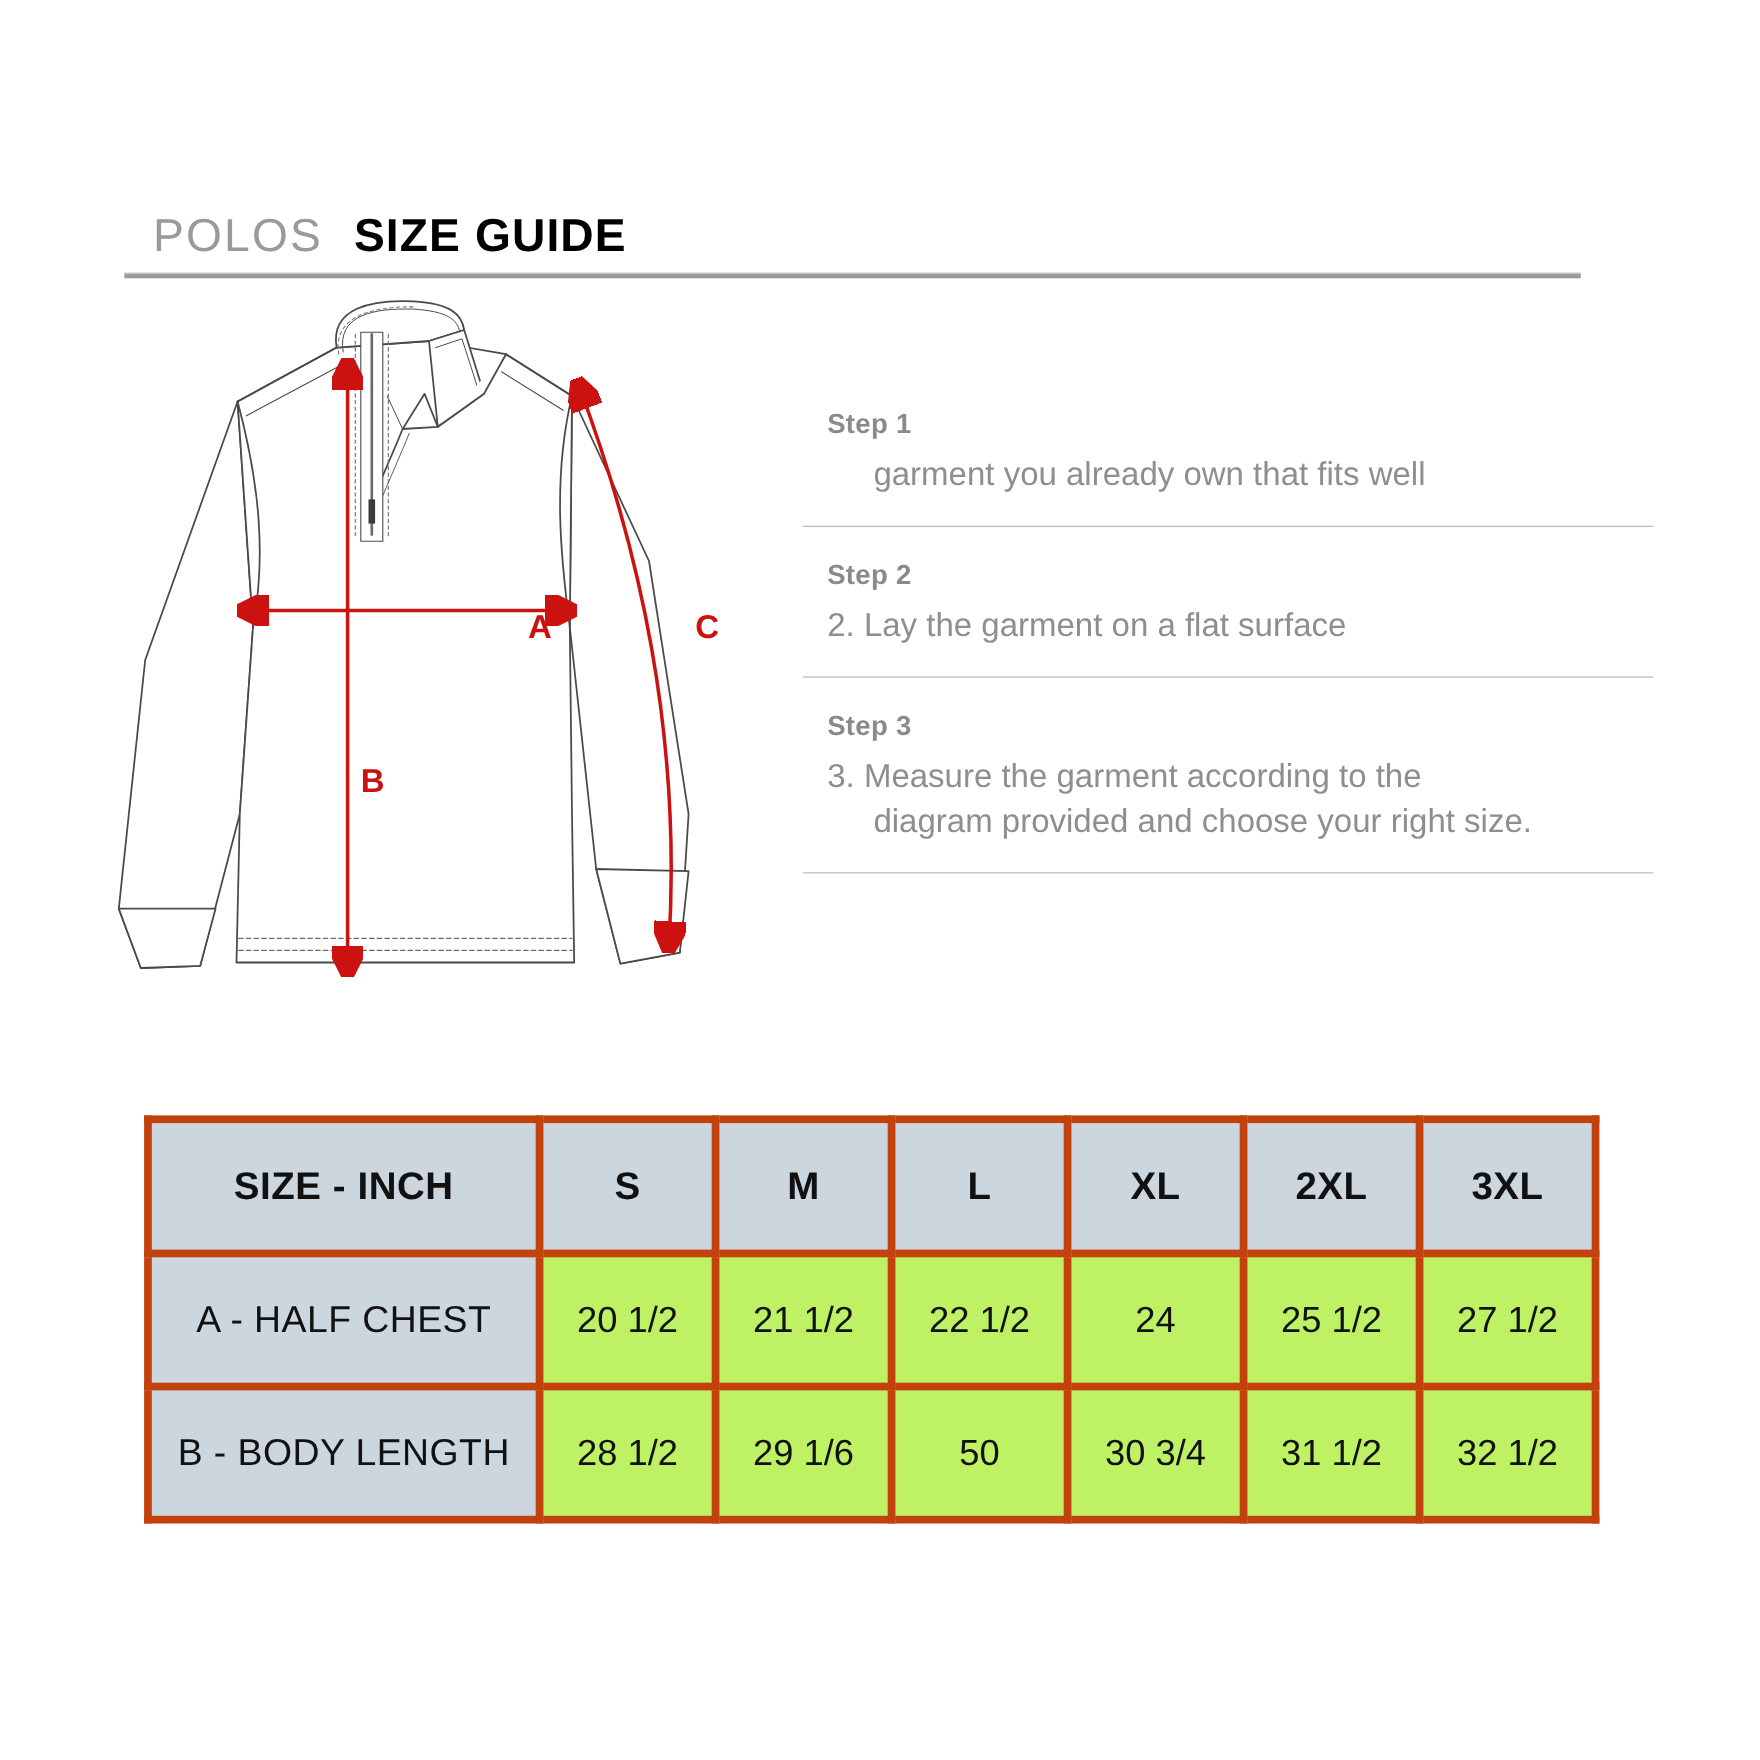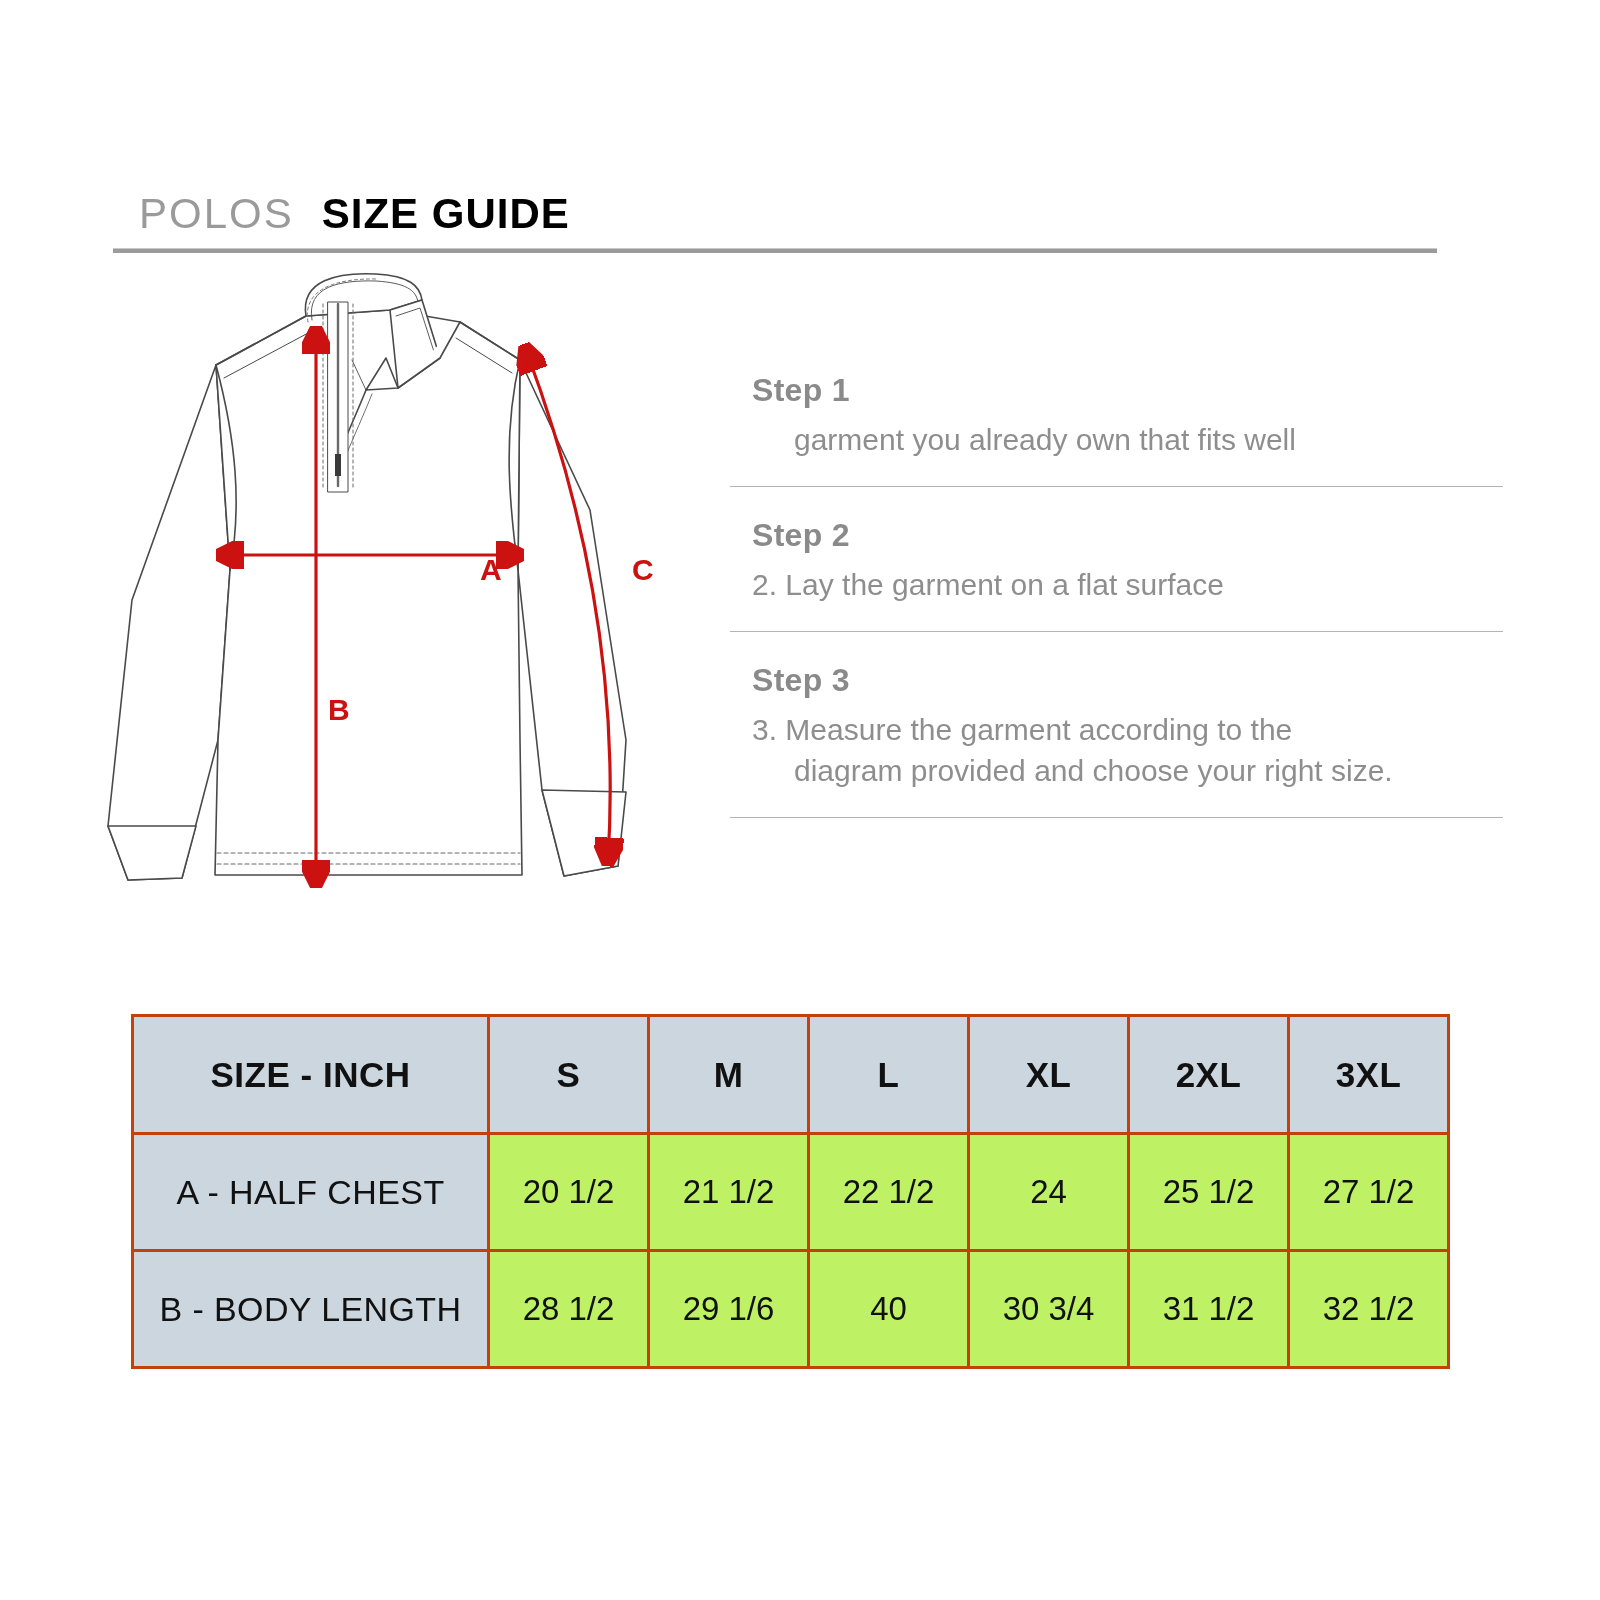--- a/index.html
+++ b/index.html
@@ -63,21 +63,21 @@
 
   
   #steps {
     position: absolute;
     left: 730px;
     top: 372px;
     width: 775px;
   }
   .step-block { position: relative; }
   .step-title {
-    font-size: 32px;
+    font-size: 25px;
     font-weight: 700;
     color: #8a8a8a;
     letter-spacing: 0.3px;
     margin: 0 0 10px 22px;
   }
   .step-text {
     font-size: 30px;
     color: #8e8e8e;
     line-height: 1.37;
     margin: 0 0 0 22px;
@@ -95,21 +95,21 @@
   
   #size-table {
     position: absolute;
     left: 131px;
     top: 1014px;
     width: 1316px;
     border-collapse: collapse;
     table-layout: fixed;
   }
   #size-table td, #size-table th {
-    border: 3px solid #c2410c;
+    border: 7px solid #c2410c;
     text-align: center;
     vertical-align: middle;
     padding: 0;
   }
   #size-table thead th {
     height: 115px;
     background: #ccd6de;
     font-size: 35px;
     font-weight: 700;
     color: #111111;
@@ -277,19 +277,19 @@
       <td>21 1/2</td>
       <td>22 1/2</td>
       <td>24</td>
       <td>25 1/2</td>
       <td>27 1/2</td>
     </tr>
     <tr>
       <td class="rowhead">B - BODY LENGTH</td>
       <td>28 1/2</td>
       <td>29 1/6</td>
-      <td>40</td>
+      <td>50</td>
       <td>30 3/4</td>
       <td>31 1/2</td>
       <td>32 1/2</td>
     </tr>
   </tbody>
 </table>
 
 </body></html>

